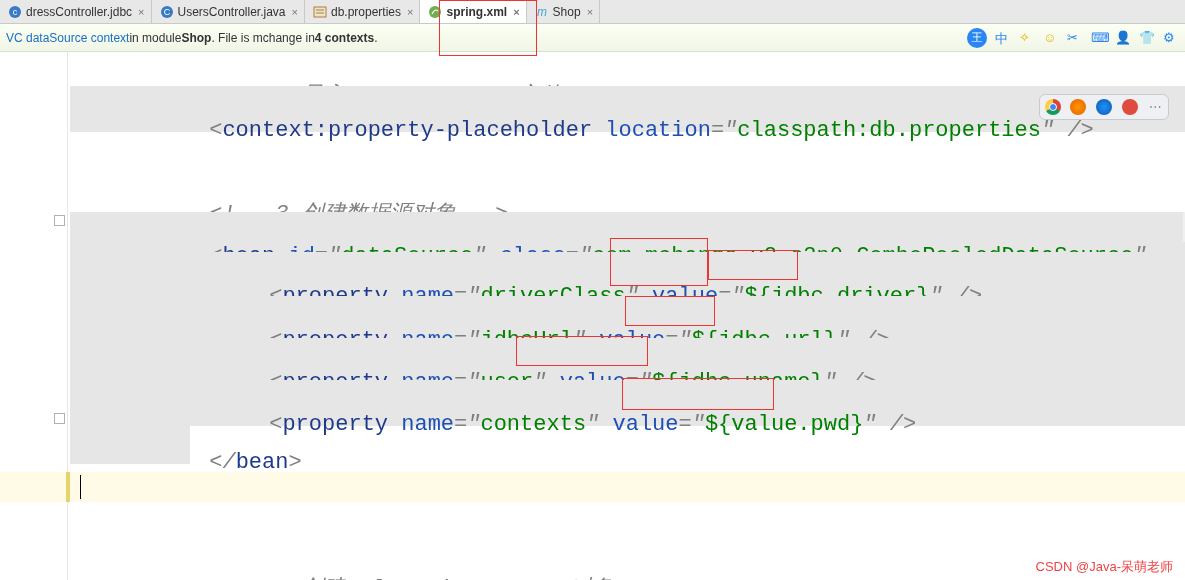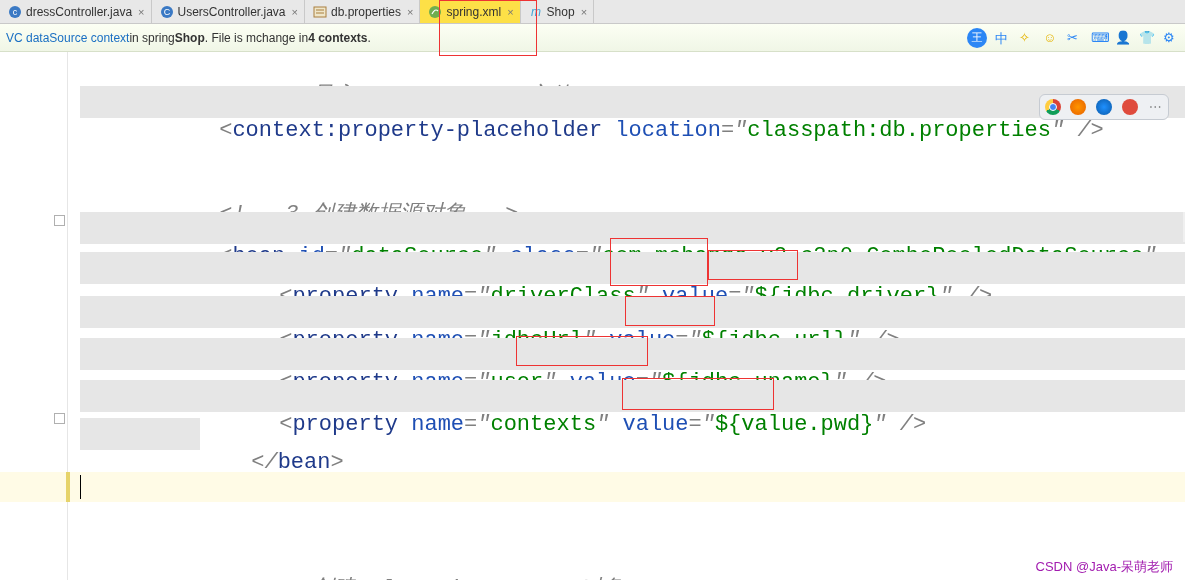--- a/index.html
+++ b/index.html
@@ -1,60 +1,60 @@
 <!DOCTYPE html>
 <html><head>
 <meta charset="utf-8">
 <style>
   * { box-sizing: border-box; margin: 0; padding: 0; }
   html, body { width: 1185px; height: 580px; font-family: "Segoe UI", Arial, sans-serif; overflow: hidden; background: #fff; }
   .tabbar { height: 24px; background: #e8e8e8; border-bottom: 1px solid #c9c9c9; display: flex; align-items: stretch; }
   .tab { display: flex; align-items: center; padding: 0 6px 0 8px; border-right: 1px solid #c9c9c9; font-size: 12px; color: #333; background: #e8e8e8; cursor: pointer; }
-  .tab.active { background: #fde047; }
+  .tab.active { background: #ffffff; font-weight: bold; }
   .tab .icon { width: 14px; height: 14px; margin-right: 4px; display: inline-block; }
   .tab .close { margin-left: 6px; color: #777; font-size: 11px; }
   .infobar { height: 28px; background: linear-gradient(#fcfff4,#f0f6e6); border-bottom: 1px solid #d7e0c9; display: flex; align-items: center; font-size: 12px; color: #333; padding: 0 6px; position: relative; }
   .infobar .link { color: #1a6fc3; }
   .infobar b { font-weight: bold; }
   .infobar .tools { position: absolute; right: 6px; display: flex; align-items: center; gap: 8px; }
   .avatar { width: 20px; height: 20px; border-radius: 50%; background: #2b86f5; color: #fff; font-size: 11px; display: flex; align-items: center; justify-content: center; }
   .tool-icon { width: 16px; height: 16px; display: inline-block; }
   .editor-wrap { position: relative; height: calc(580px - 24px - 28px); }
   .gutter { position: absolute; left: 0; top: 0; bottom: 0; width: 68px; background: #fff; border-right: 1px solid #e6e6e6; }
   .fold { position: absolute; left: 54px; width: 11px; height: 11px; border: 1px solid #b0b0b0; background: #fff; }
   .fold.g1 { top: 163px; }
   .fold.g2 { top: 361px; }
   .code { position: absolute; left: 68px; right: 0; top: 0; bottom: 0; font-family: "Courier New", monospace; font-size: 22px; white-space: pre; color: #000; }
-  .line { position: absolute; left: 12px; right: 0; height: 32px; line-height: 30px; }
+  .line { position: absolute; left: 2px; right: 0; height: 46px; line-height: 30px; }
   .hl { background: #e6e6e6; }
   .comment { color: #808080; font-style: italic; }
   .tag { color: #1f3a8a; }
   .attrname { color: #1e4fb4; }
   .attrval { color: #008000; }
   .attrval-u { color: #008000; text-decoration: underline; }
   .deco { color: #808080; font-style: italic; }
   .redbox { position: absolute; border: 1px solid #e33; pointer-events: none; }
   .cursor { position: absolute; width: 1px; height: 24px; background: #000; }
   .caret-line { position: absolute; left: 0; right: 0; height: 30px; background: #fffbe6; }
   .yellow-line { position: absolute; left: 0; width: 4px; height: 30px; background: #e6d36a; }
   .floatbar { position: absolute; right: 16px; top: 42px; width: 130px; height: 26px; background: #eef0f3; border: 1px solid #c6cbd2; border-radius: 6px; display: flex; align-items: center; justify-content: space-around; }
   .fb-dot { width: 16px; height: 16px; border-radius: 50%; }
-  .watermark { position: absolute; right: 12px; bottom: 4px; font-size: 13px; color: #a21caf; font-family: Arial, sans-serif; }
+  .watermark { position: absolute; right: 12px; bottom: 4px; font-size: 13px; color: #ef4444; font-family: Arial, sans-serif; }
   .overflow-line { position:absolute; right:0; width:2px; height:30px; background:#f0f0f0; }
 </style>
 </head>
 <body>
 
 <div class="tabbar">
   <div class="tab">
     <span class="icon"><svg viewBox="0 0 14 14">
           <circle cx="7" cy="7" r="6" fill="#3a79c4"></circle>
           <text x="7" y="10" text-anchor="middle" font-size="9" fill="#fff">c</text>
         </svg></span>
-    <span>dressController.java</span>
+    <span>dressController.jdbc</span>
     <span class="close">×</span>
   </div>
   <div class="tab">
     <span class="icon"><svg viewBox="0 0 14 14">
           <circle cx="7" cy="7" r="6" fill="#3a79c4"></circle>
           <text x="7" y="10" text-anchor="middle" font-size="9" fill="#fff">C</text>
         </svg></span>
     <span>UsersController.java</span>
     <span class="close">×</span>
   </div>
@@ -79,21 +79,21 @@
     <span class="icon"><svg viewBox="0 0 14 14">
           <text x="2" y="11" font-size="12" font-style="italic" fill="#44a4d6">m</text>
         </svg></span>
     <span>Shop</span>
     <span class="close">×</span>
   </div>
 </div>
 
 <div class="infobar">
   <span class="link">VC dataSource context </span>
-  <span>in spring </span>
+  <span>in module </span>
   <b>Shop</b>
   <span>. File is mchange in </span>
   <b>4 contexts</b>
   <span>.</span>
   <div class="tools">
     <span class="avatar">王</span>
     <span class="tool-icon" style="color:#2b86f5;font-size:13px">中</span>
     <span class="tool-icon" style="color:#e5b400;font-size:13px">✧</span>
     <span class="tool-icon" style="color:#e5b400;font-size:13px">☺</span>
     <span class="tool-icon" style="color:#2b86f5;font-size:13px">✂</span>
@@ -141,21 +141,21 @@
     </div>
     
     <div class="line hl" style="top:286px;padding-left:120px">
       <span class="deco">&lt;</span><span class="tag">property</span> <span class="attrname">name</span><span class="deco">="</span><span class="attrval">user</span><span class="deco">" </span><span class="attrname">value</span><span class="deco">="</span><span class="attrval">${jdbc.uname}</span><span class="deco">" /&gt;</span>
     </div>
     
     <div class="line hl" style="top:328px;padding-left:120px">
       <span class="deco">&lt;</span><span class="tag">property</span> <span class="attrname">name</span><span class="deco">="</span><span class="attrval">contexts</span><span class="deco">" </span><span class="attrname">value</span><span class="deco">="</span><span class="attrval">${value.pwd}</span><span class="deco">" /&gt;</span>
     </div>
     
-    <div class="line hl" style="top:366px;padding-left:92px;width:120px">
+    <div class="line hl" style="top:366px;padding-left:60px;width:120px">
       <span class="deco">&lt;/</span><span class="tag">bean</span><span class="deco">&gt;</span>
     </div>
     
     <div class="line" style="top:493px;padding-left:60px">
       <span class="comment">&lt;!-- 4.创建sqlSessionFactory对象 --&gt;</span>
     </div>
     <div class="cursor" style="top:423px;left:12px"></div>
   </div>
 
   <div class="redbox" style="left:439px; top:-52px; width:98px; height:56px;"></div>

